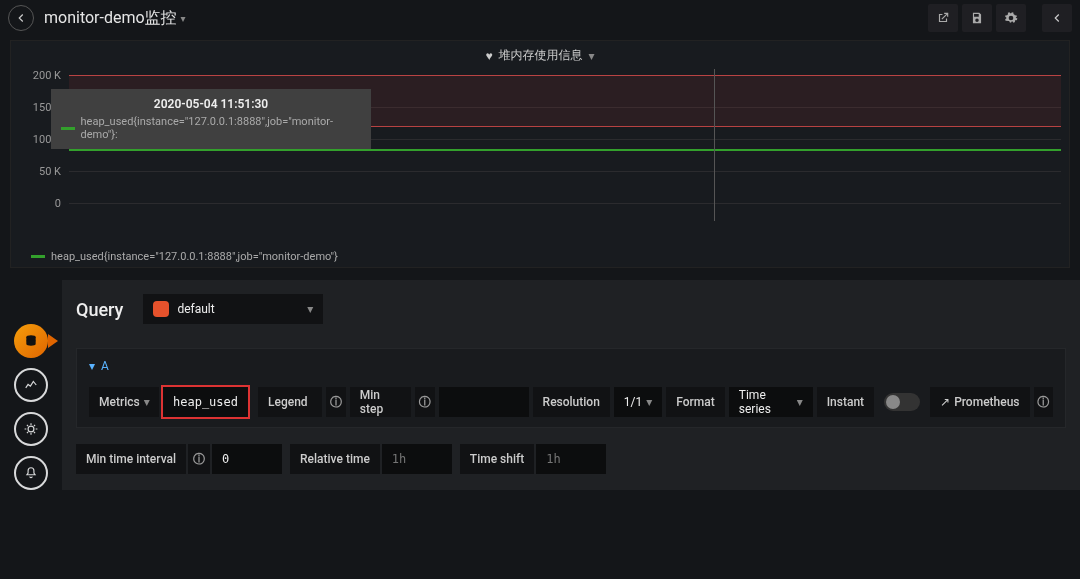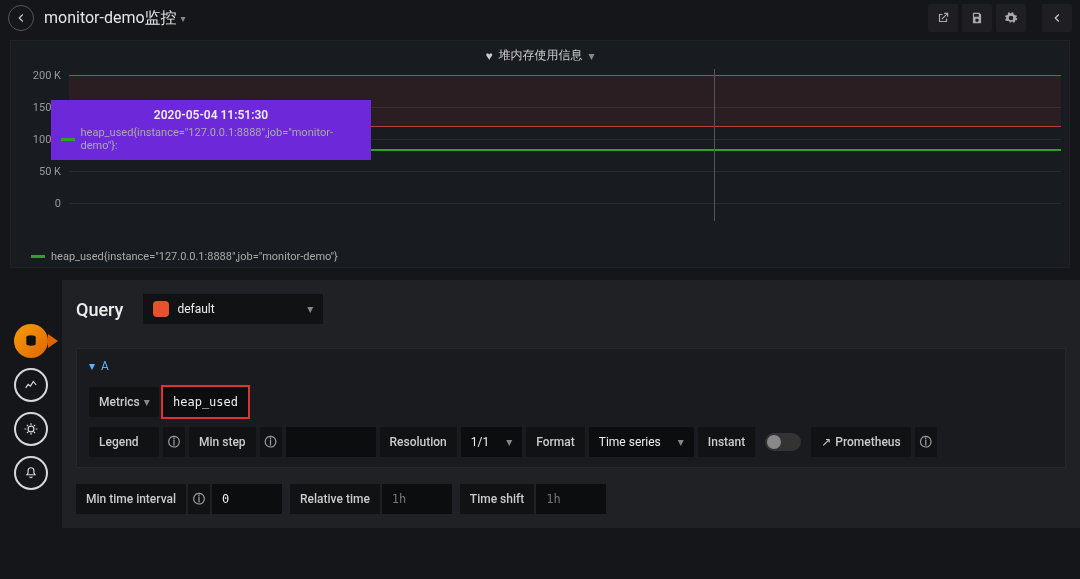--- a/index.html
+++ b/index.html
@@ -130,25 +130,24 @@
     display: flex;
     color: #999;
     font-size: 11px;
   }
   .x-tick { flex: 1; text-align: center; }
 
   .tooltip {
     position: absolute;
     top: 20px; left: 22px;
     width: 320px;
-    background: #6d28d9;
+    background: #404040;
     padding: 8px 10px;
     z-index: 2;
     font-size: 12px;
-    margin-top: 11px;
   }
   .tooltip .tt-title { text-align: center; margin-bottom: 4px; font-weight: 600; color:#eee;}
   .tooltip .tt-row { display: flex; align-items: center; gap: 6px; color:#aaa; font-size:11px;}
   .tooltip .tt-swatch { width:14px; height:3px; background:#33a02c; }
 
   .panel-legend {
     position: absolute;
     left: 20px;
     bottom: 4px;
     font-size: 11px;
@@ -240,21 +239,21 @@
     gap: 6px;
     color: #5ab3ff;
     font-size: 12px;
     margin-bottom: 14px;
     cursor: pointer;
   }
   .qrow-head .caret { color:#5ab3ff;}
 
   .form-grid {
     display: flex;
-    flex-direction: column;
+    flex-direction: row;
     gap: 10px;
     font-size: 12px;
   }
   .form-line {
     display: flex;
     align-items: center;
     gap: 4px;
   }
   .f-label {
     background: #111214;
@@ -280,21 +279,21 @@
   .f-input.legend { width: 140px; border:1px solid #3b6fb5;}
   .f-input.small { width: 90px; }
   .f-input.tiny { width: 70px; }
   .f-value {
     background: #0c0d0e;
     height: 30px;
     display: flex;
     align-items: center;
     padding: 0 10px;
     color: #eee;
-    gap: 17px;
+    gap: 4px;
   }
   .info-i {
     background: #111214;
     color:#999;
     width: 22px;
     height: 30px;
     display: flex;
     align-items:center;
     justify-content:center;
     font-weight: bold;

